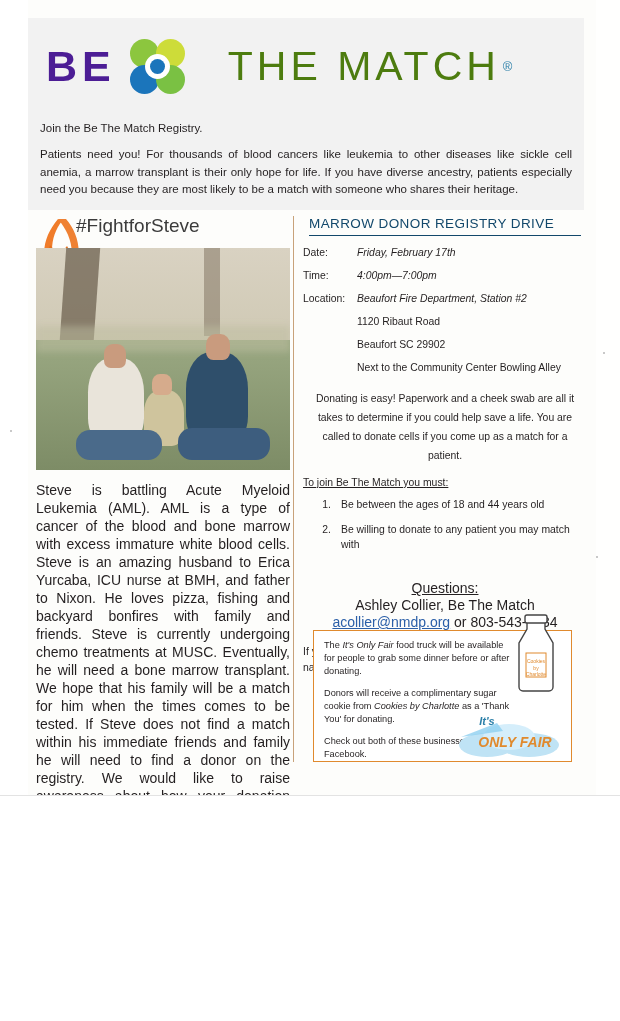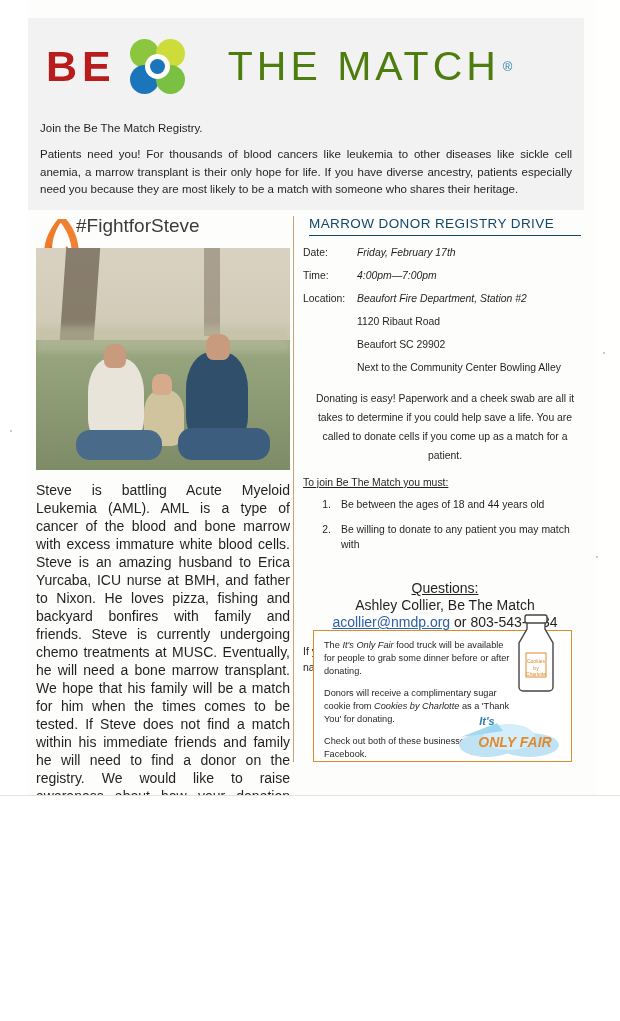--- a/index.html
+++ b/index.html
@@ -51,21 +51,21 @@
     position: absolute;
     left: 0; top: 0;
     width: 556px; height: 97px;
     display: flex;
     align-items: center;
   }
   .logo-be {
     font-size: 43px;
     letter-spacing: 5px;
     font-weight: bold;
-    color: #b91c1c;
+    color: #4c1d95;
     margin-left: 18px;
     font-family: "Liberation Sans", sans-serif;
   }
   .logo-mark {
     position: relative;
     width: 58px; height: 58px;
     margin: 0 14px 0 12px;
   }
   .logo-mark .petal {
     position: absolute;

